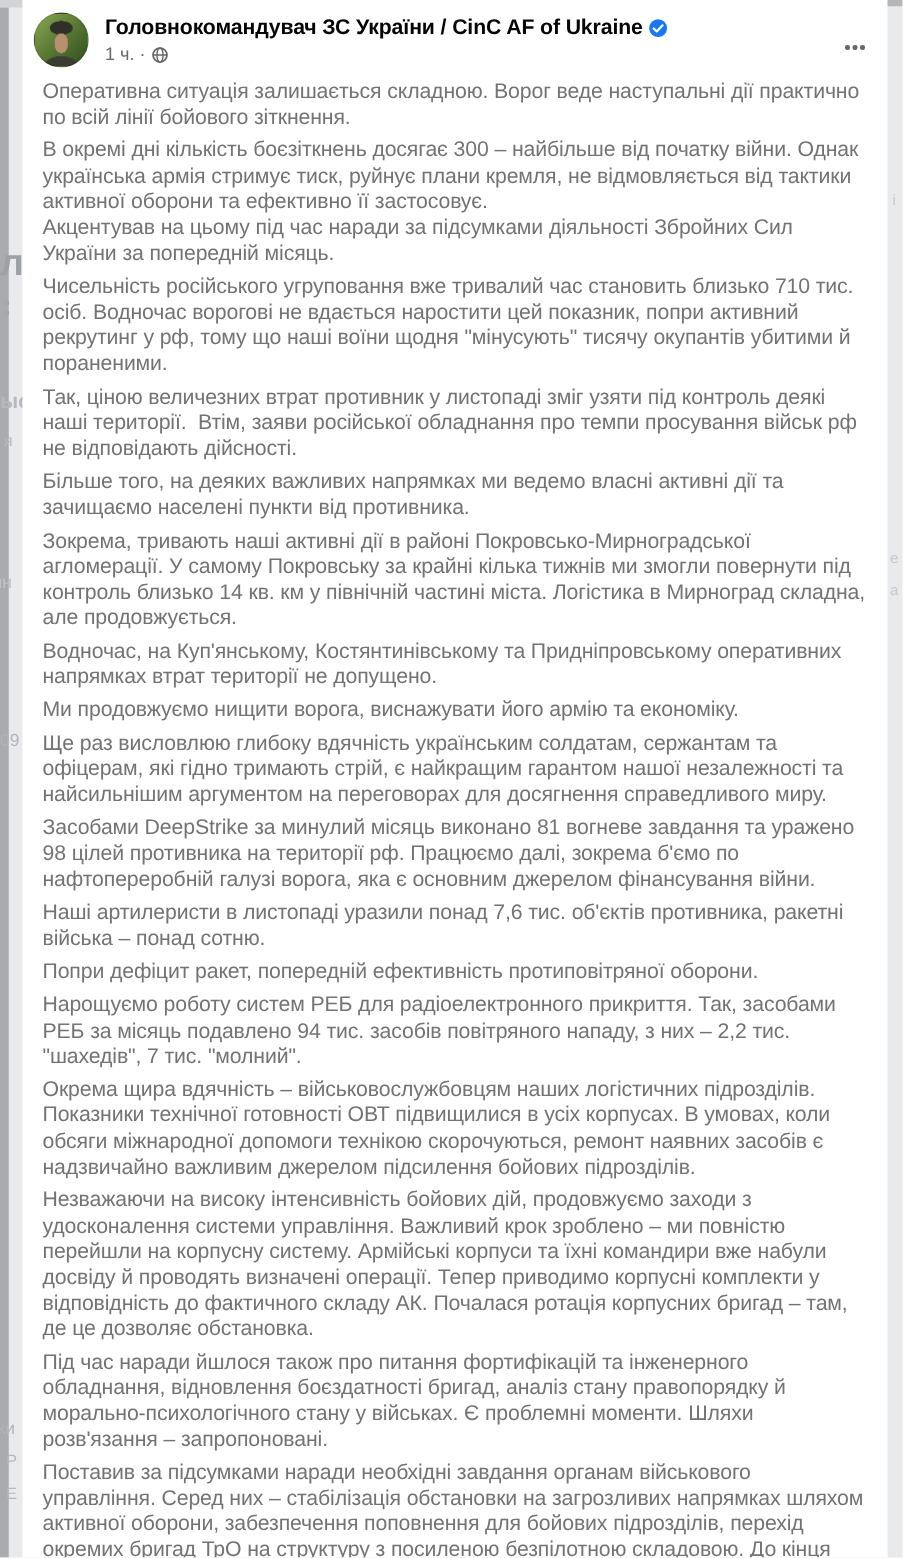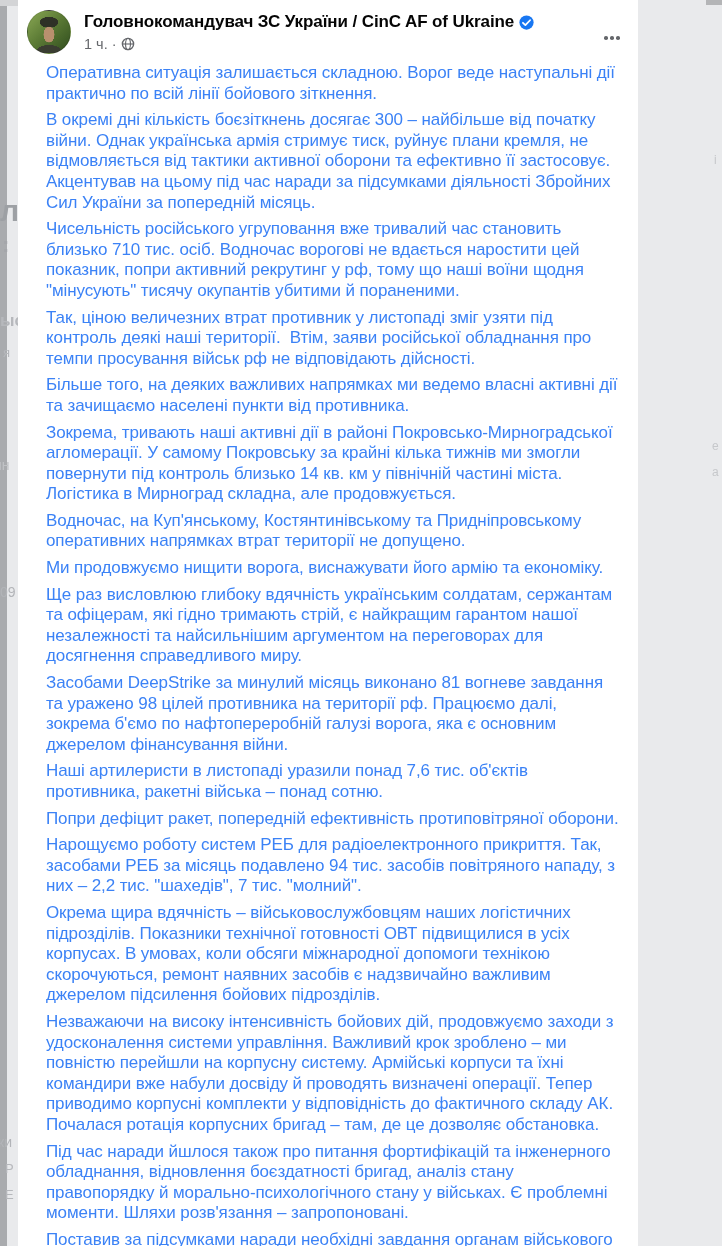--- a/index.html
+++ b/index.html
@@ -19,21 +19,21 @@
     position: absolute;
     color: #b2b4b8;
     white-space: nowrap;
     line-height: 1;
     user-select: none;
   }
   
   .card {
     position: absolute;
     left: 18px; top: 0;
-    width: 620px; height: 1246px;
+    width: 692px; height: 1246px;
     background: #ffffff;
     overflow: hidden;
   }
   .post-header {
     position: relative;
     display: flex;
     align-items: flex-start;
     padding: 10px 16px 0 9px;
   }
   .avatar {
@@ -75,24 +75,24 @@
     border-radius: 4px;
   }
   .more-button i {
     width: 3.6px; height: 3.6px;
     border-radius: 50%;
     background: #65676B;
     display: block;
   }
   .post-body { padding: 9px 16px 10px 16px; }
   .post-paragraph {
-    margin: 0 0 6px 12px;
+    margin: 0 0 6px 0;
     font-size: 17px;
     line-height: 20.6px;
-    color: #3b82f6;
+    color: #737373;
     letter-spacing: -0.1px;
     white-space: pre-wrap;
   }
 </style>
 </head>
 <body>
 
 <div>
   <div class="strip strip-topleft"></div>
   <div class="strip strip-leftdark"></div>

